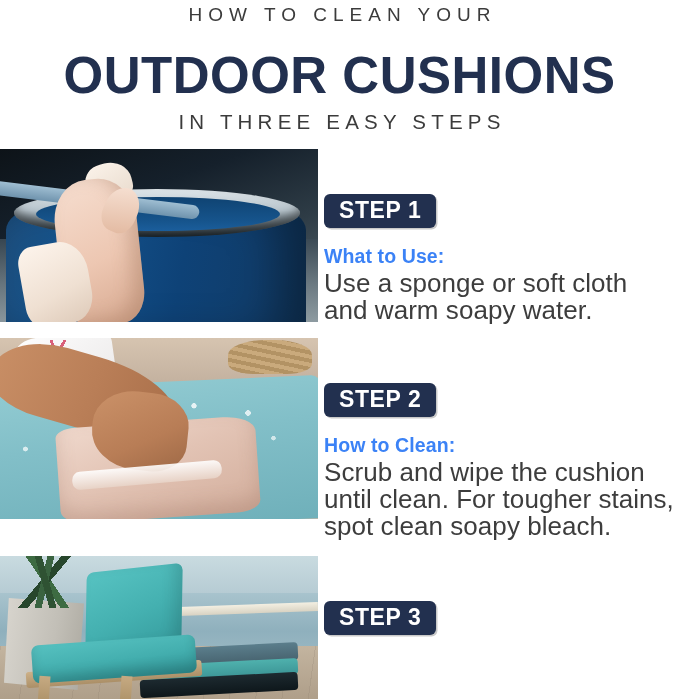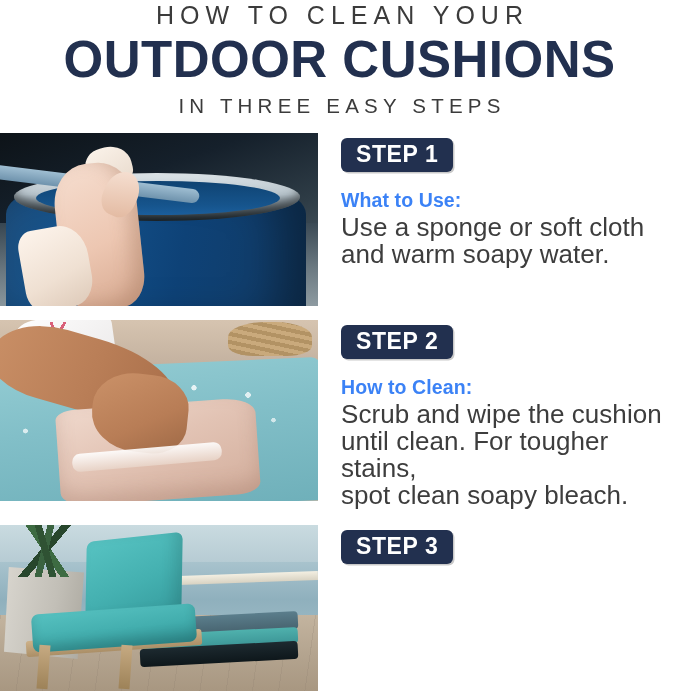--- a/index.html
+++ b/index.html
@@ -15,35 +15,35 @@
     position: relative;
   }
 
   
   .header {
     width: 679px;
     padding-top: 2px;
     text-align: center;
   }
   .kicker {
-    font-size: 25px;
+    font-size: 19px;
     font-weight: 400;
     letter-spacing: 6.0px;
     color: #3b3b3b;
     line-height: 26px;
     text-indent: 6px;
     white-space: nowrap;
   }
   .headline {
     font-size: 51px;
     font-weight: 700;
     letter-spacing: 0.5px;
     color: #22304f;
     line-height: 57px;
-    margin-top: 3px;
+    margin-top: 19px;
     white-space: nowrap;
   }
   .subkicker {
     font-size: 20.5px;
     font-weight: 400;
     letter-spacing: 5.2px;
     color: #3b3b3b;
     line-height: 26px;
     margin-top: 5px;
     text-indent: 5px;
@@ -66,22 +66,23 @@
     position: relative;
     overflow: hidden;
     background: #cfd6da;
   }
   .photo-1 { height: 173px; }
   .photo-2 { height: 181px; }
   .photo-3 { height: 166px; }
 
   .copy {
     flex: 1 1 auto;
-    padding-left: 23px;
+    padding-left: 6px;
     padding-top: 5px;
+    margin-top: 40px;
   }
 
   .badge {
     display: inline-block;
     background: #22304f;
     color: #ffffff;
     font-size: 23px;
     font-weight: 700;
     letter-spacing: 0.6px;
     padding: 5px 15px 6px 15px;

